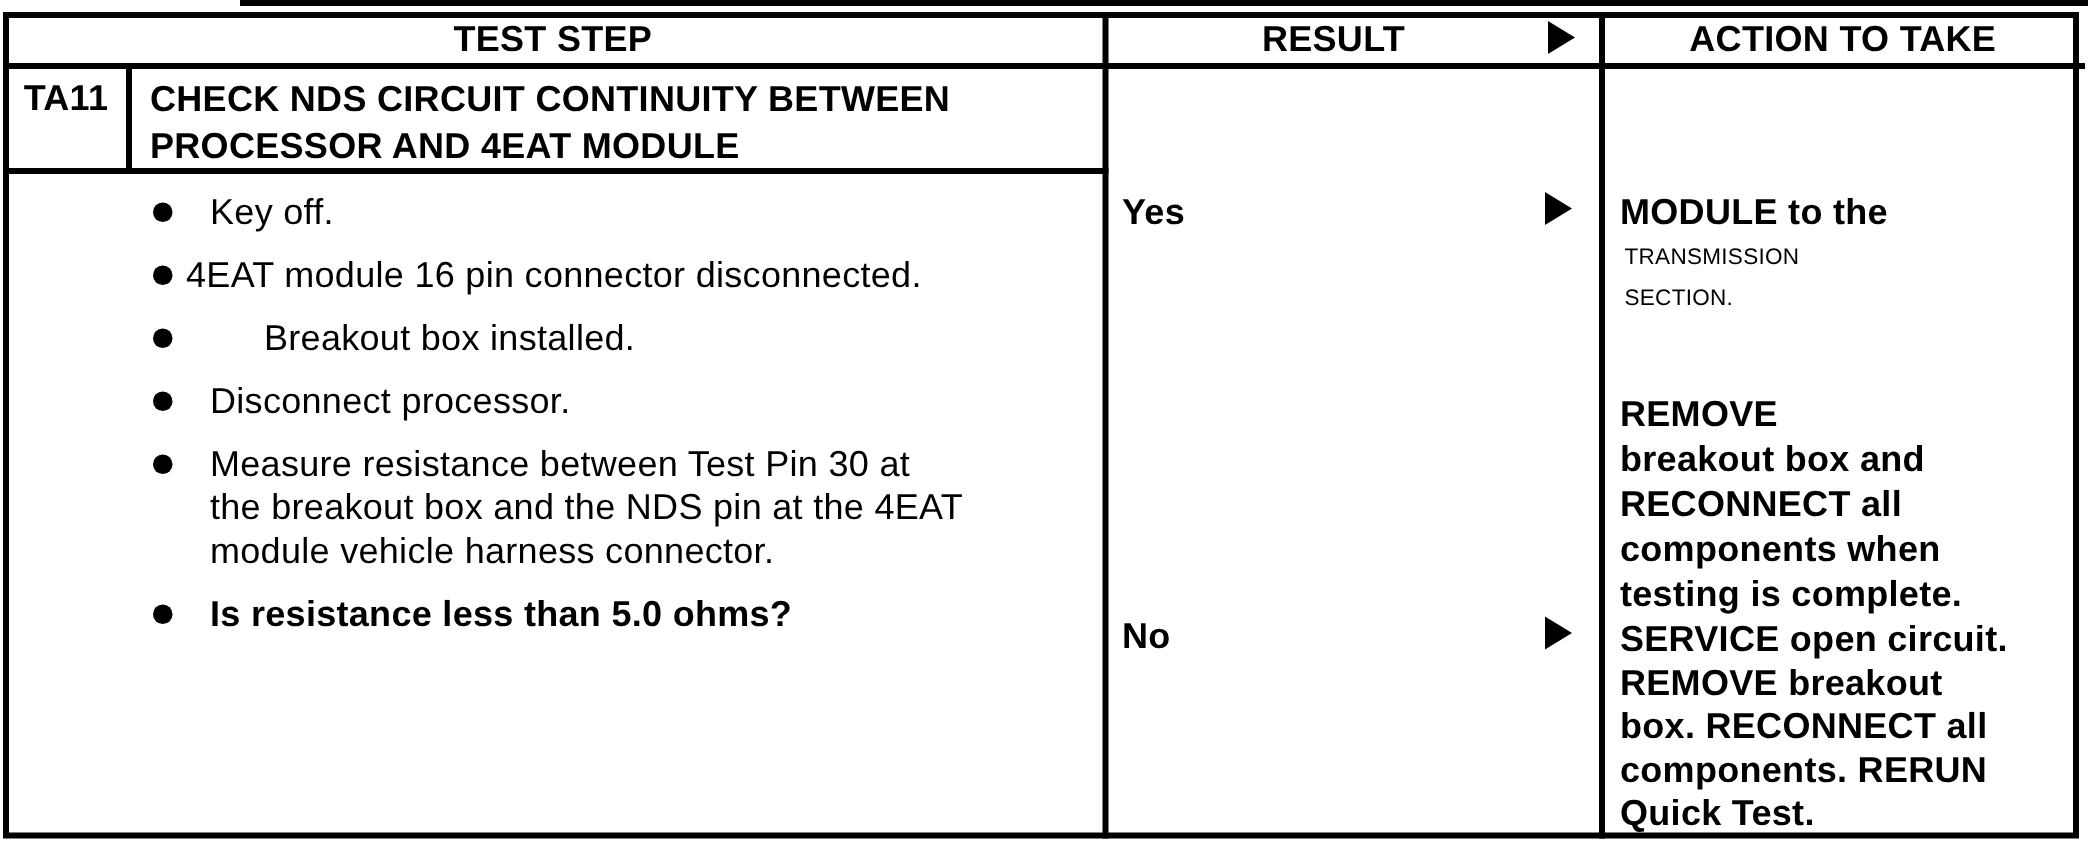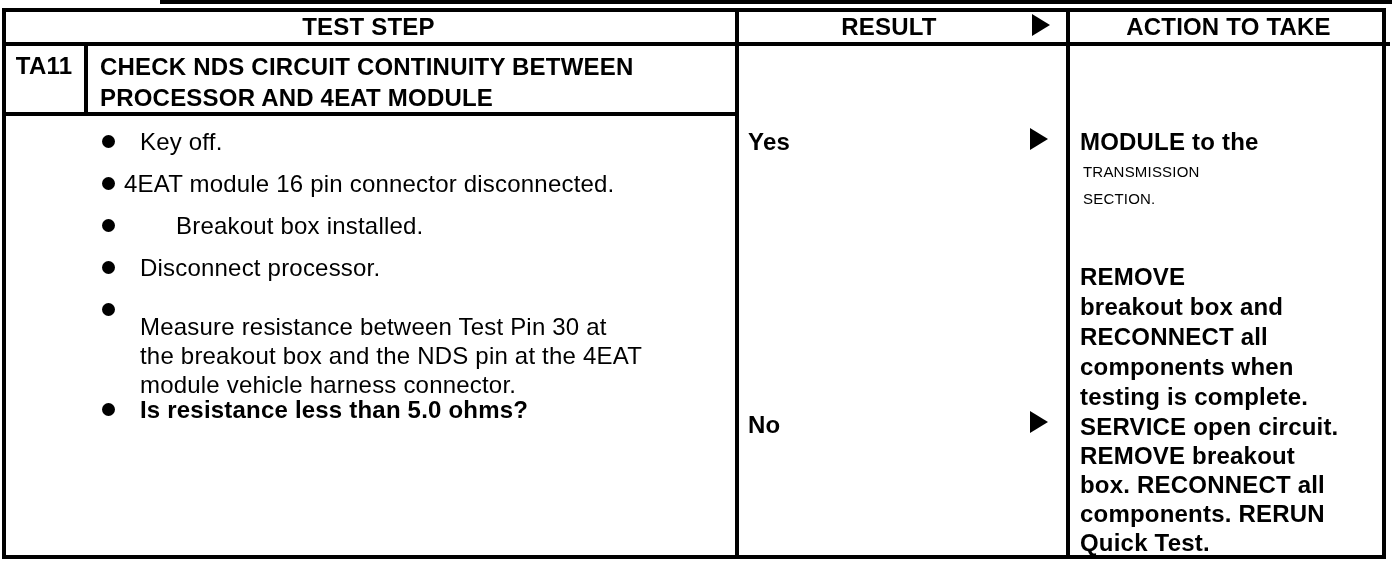--- a/index.html
+++ b/index.html
@@ -77,21 +77,21 @@
   <div class="dot" style="left:102px; top:177px;"></div>
   <div class="txt" style="left:124px; top:169px; width:580px;">4EAT module 16 pin connector disconnected.</div>
 
   <div class="dot" style="left:102px; top:219px;"></div>
   <div class="txt" style="left:140px; top:211px; width:580px;margin-left:36px;">Breakout box installed.</div>
 
   <div class="dot" style="left:102px; top:261px;"></div>
   <div class="txt" style="left:140px; top:253px; width:580px;">Disconnect processor.</div>
 
   <div class="dot" style="left:102px; top:303px;"></div>
-  <div class="txt" style="left:140px; top:312px; width:580px; line-height:29px;">Measure resistance between Test Pin 30 at
+  <div class="txt" style="left:140px; top:295px; width:580px; line-height:29px;">Measure resistance between Test Pin 30 at
 the breakout box and the NDS pin at the 4EAT
 module vehicle harness connector.</div>
 
   <div class="dot" style="left:102px; top:403px;"></div>
   <div class="txt bold" style="left:140px; top:395px; width:580px;">Is resistance less than 5.0 ohms?</div>
 
   <div class="txt bold" style="left:748px; top:127px;">Yes</div>
   <div class="tri" style="left:1030px; top:128px;"></div>
 
   <div class="txt bold" style="left:1080px; top:127px; width:300px;">MODULE to the</div>

